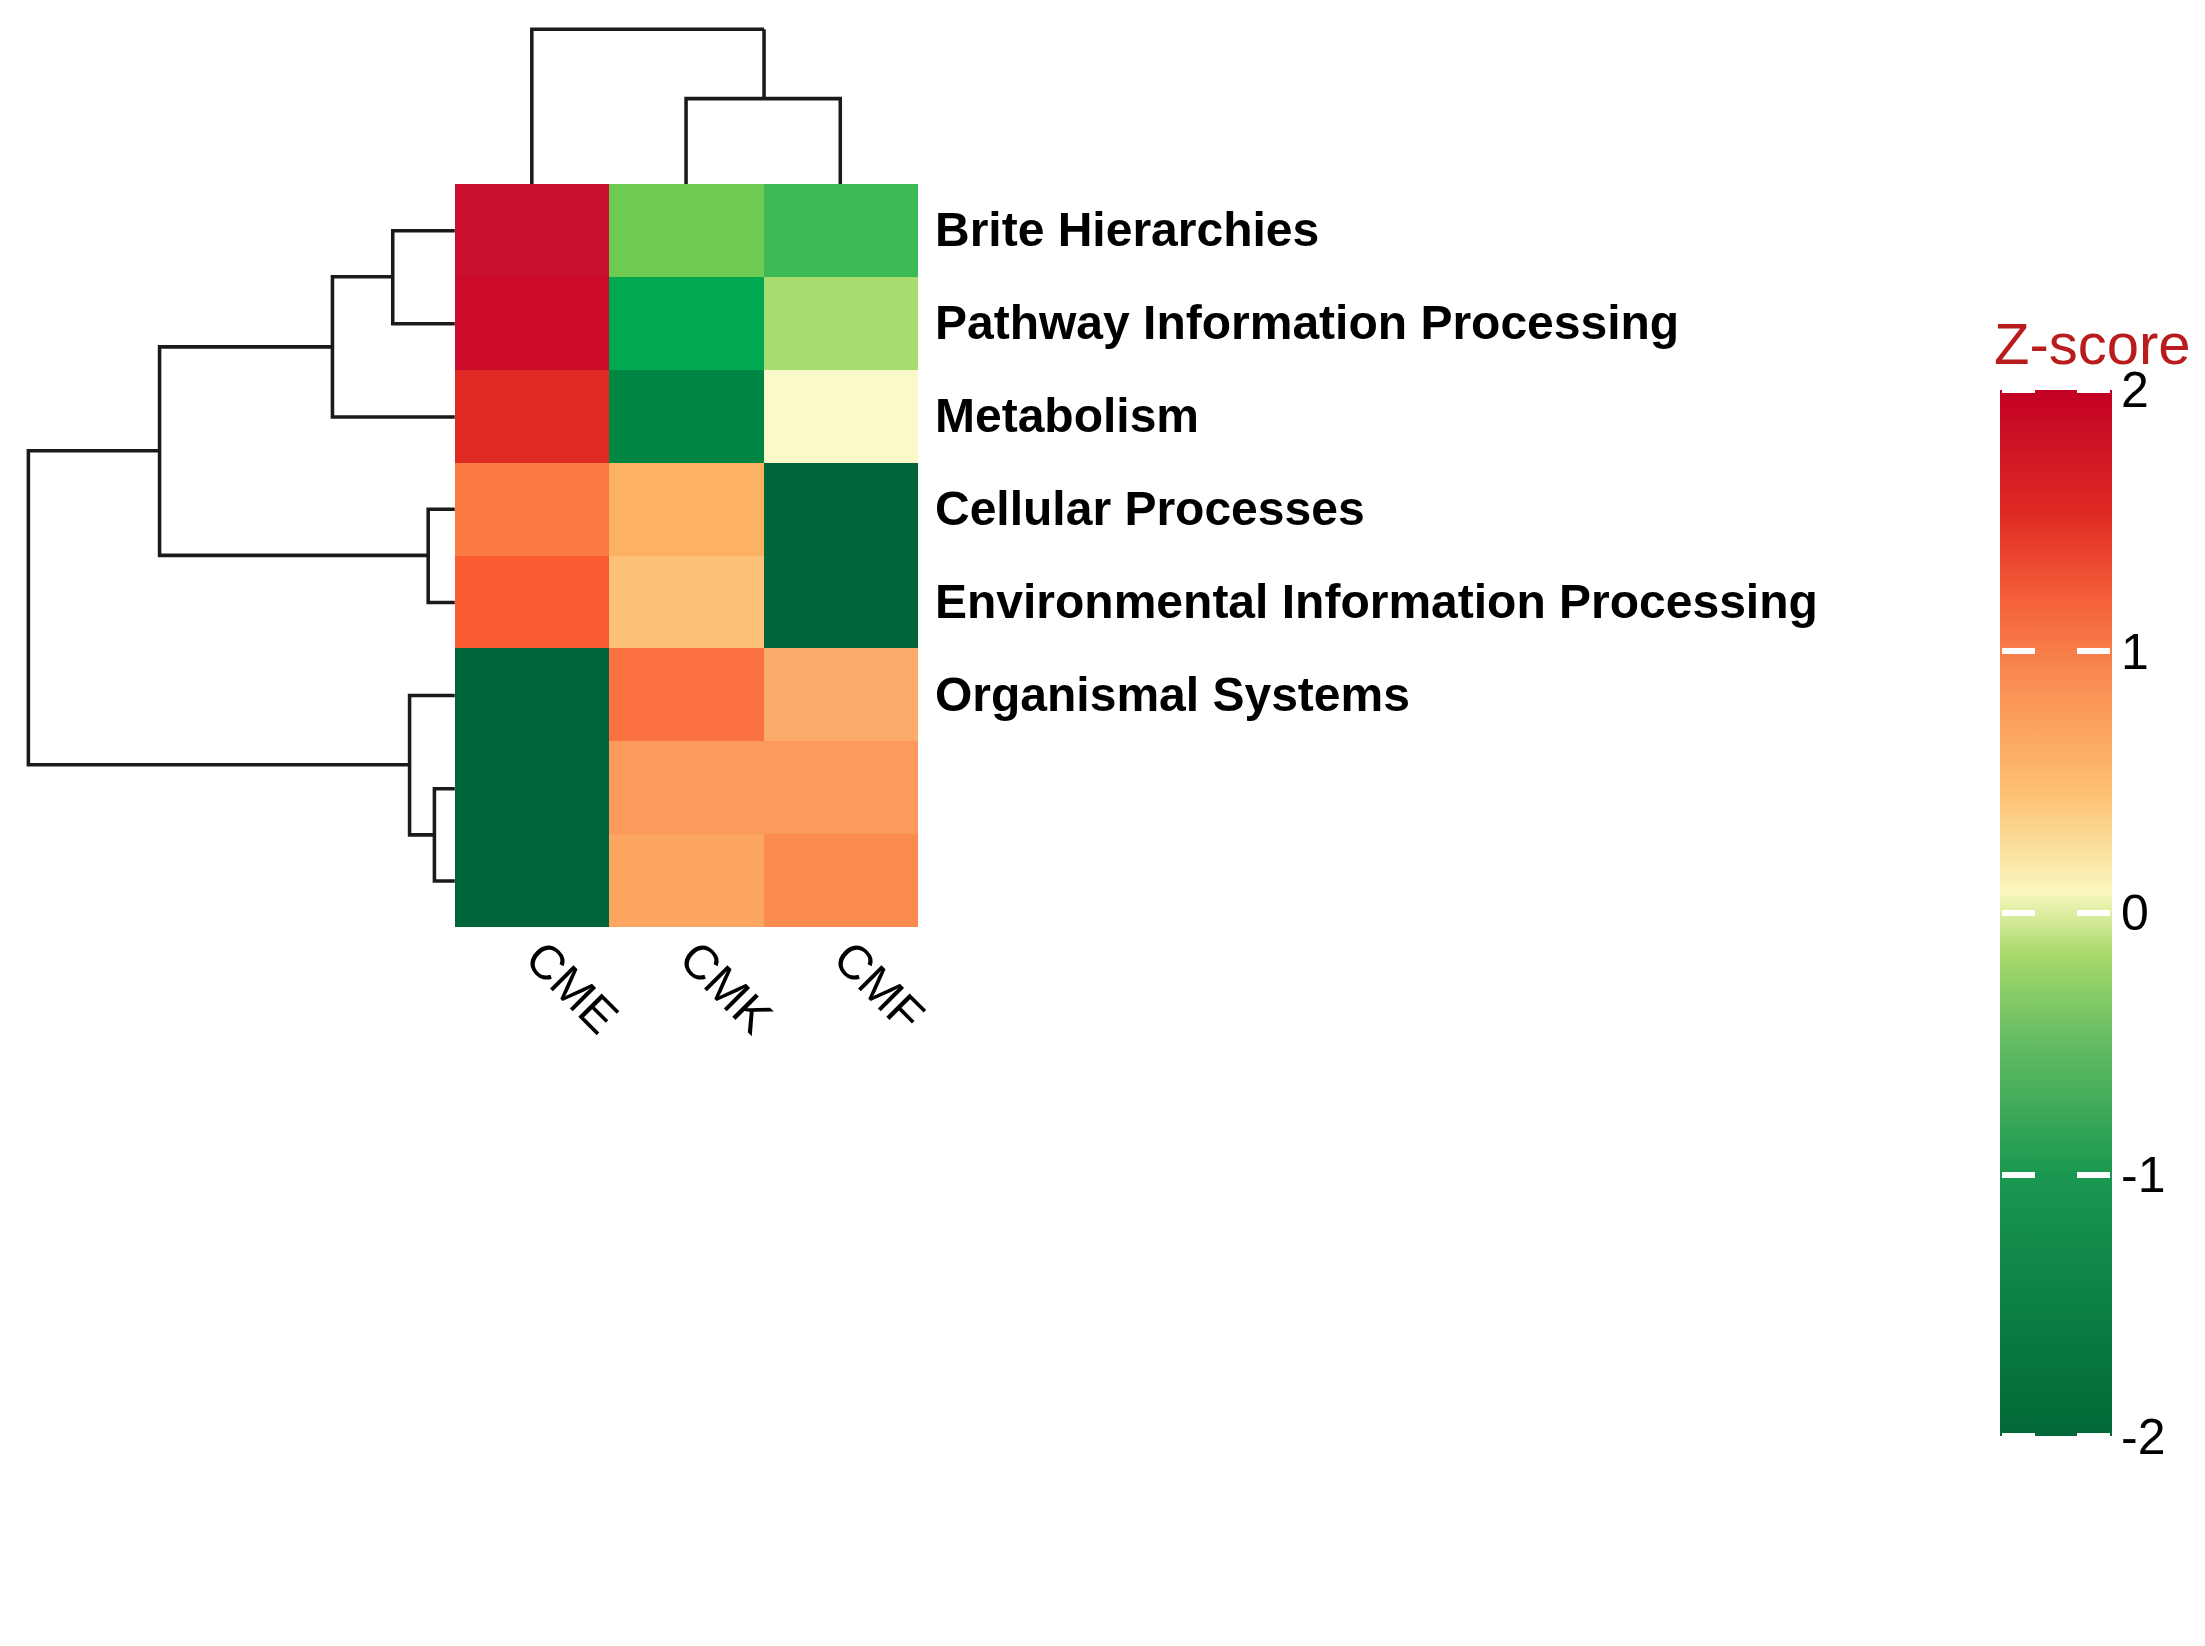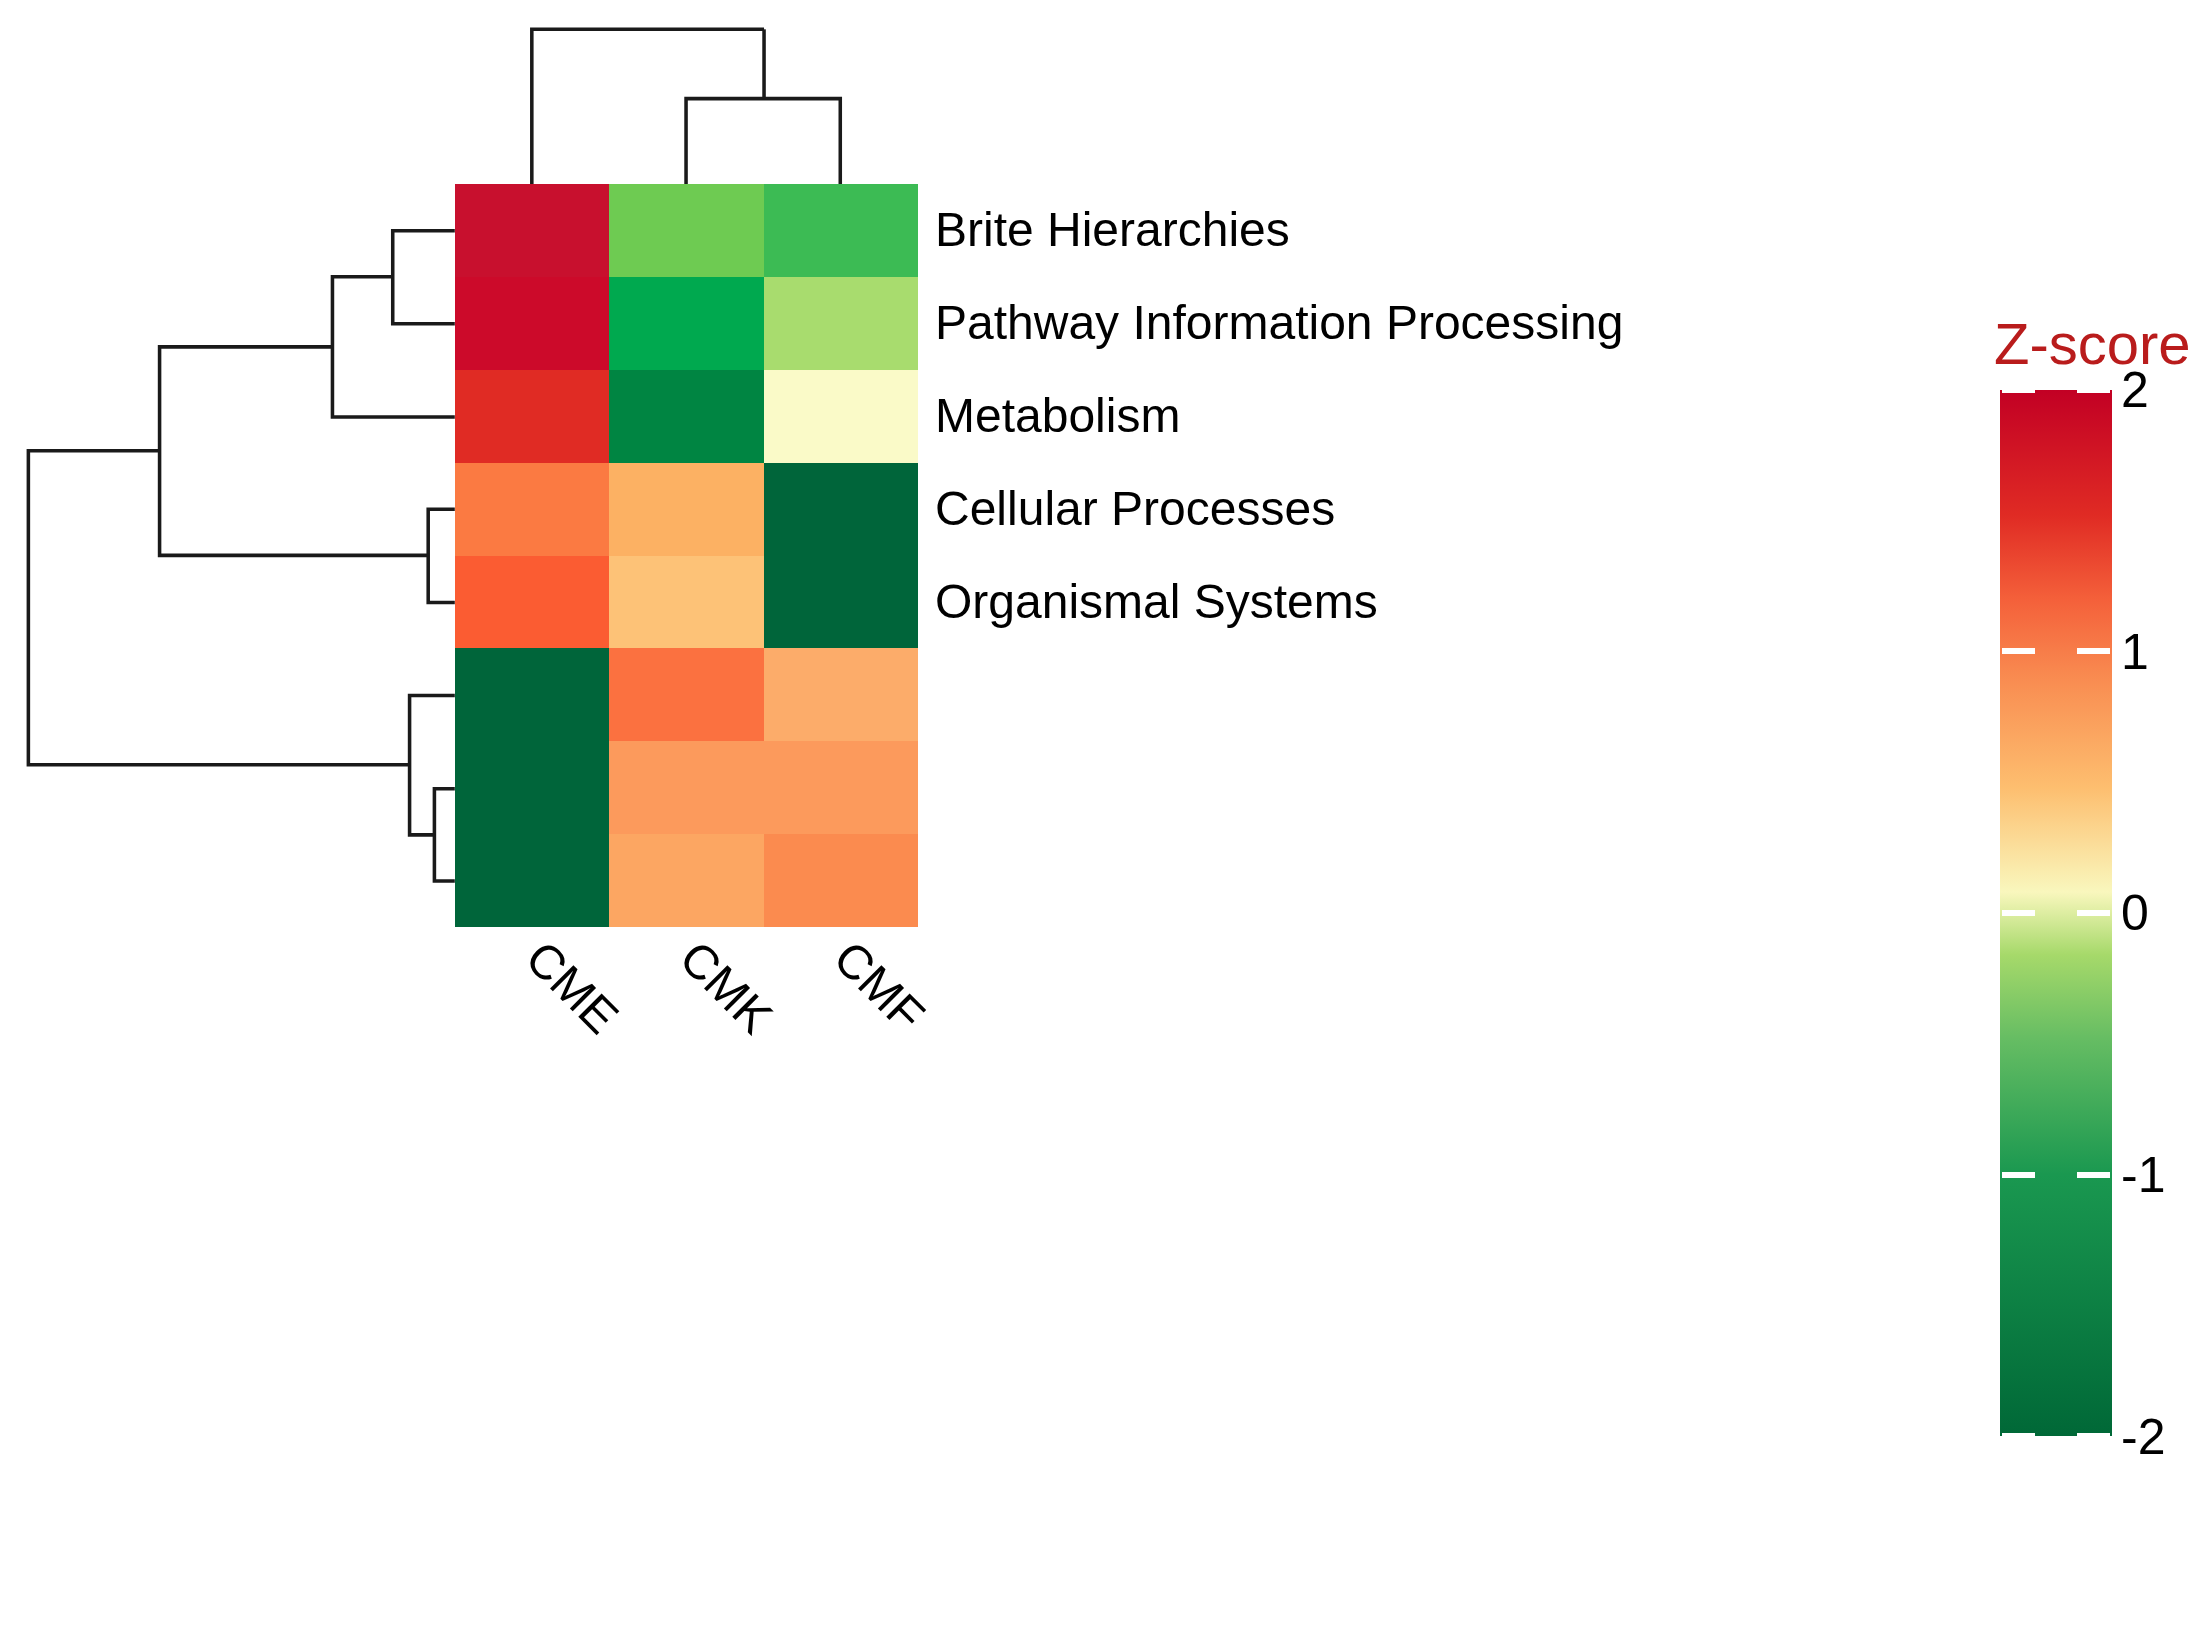--- a/index.html
+++ b/index.html
@@ -24,21 +24,21 @@
            grid-template-columns:repeat(3,1fr);
            grid-template-rows:repeat(8,1fr);}
   .cell{width:100%;height:100%;}
 
   
   #row-labels{position:absolute;left:935px;top:184px;
               width:1046px;height:743px;
               display:grid;grid-template-rows:repeat(8,1fr);}
   .row-label{display:flex;align-items:center;
              font-size:48px;line-height:1;white-space:nowrap;
-             color:#000;letter-spacing:0px;}
+             color:#000;letter-spacing:0px;font-weight:bold;}
 
   
   #col-labels{position:absolute;left:455px;top:933px;
               width:463px;height:177px;}
   .col-label{position:absolute;top:0px;
              font-size:48px;line-height:1;white-space:nowrap;
              transform-origin:left top;
              transform:rotate(45deg);
              color:#000;}
   #col-label-0{left:96px;}
@@ -116,20 +116,21 @@
       <div class="cell" style="background: rgb(0, 101, 58);"></div>
       <div class="cell" style="background: rgb(252, 166, 98);"></div>
       <div class="cell" style="background: rgb(251, 139, 79);"></div>
     </div>
 
   <div id="row-labels">
       <div class="row-label">Brite Hierarchies</div>
       <div class="row-label">Pathway Information Processing</div>
       <div class="row-label">Metabolism</div>
       <div class="row-label">Cellular Processes</div>
+      <div class="row-label">Environmental Information Processing</div>
       <div class="row-label">Organismal Systems</div>
     </div>
 
   <div id="col-labels">
     <span class="col-label" id="col-label-0">CME</span>
     <span class="col-label" id="col-label-1">CMK</span>
     <span class="col-label" id="col-label-2">CMF</span>
   </div>
 
   <div id="legend">

